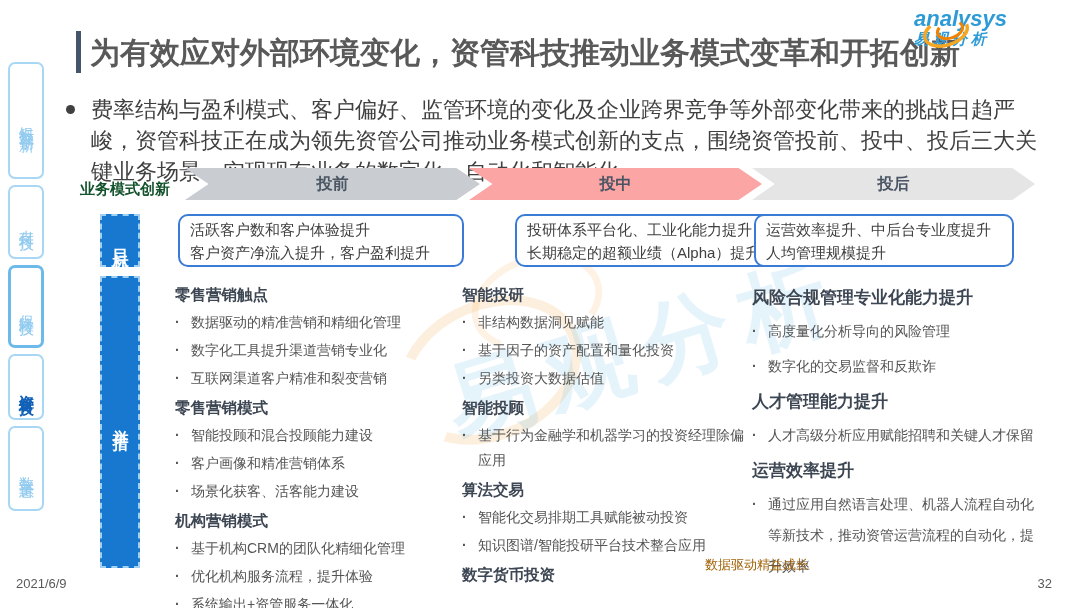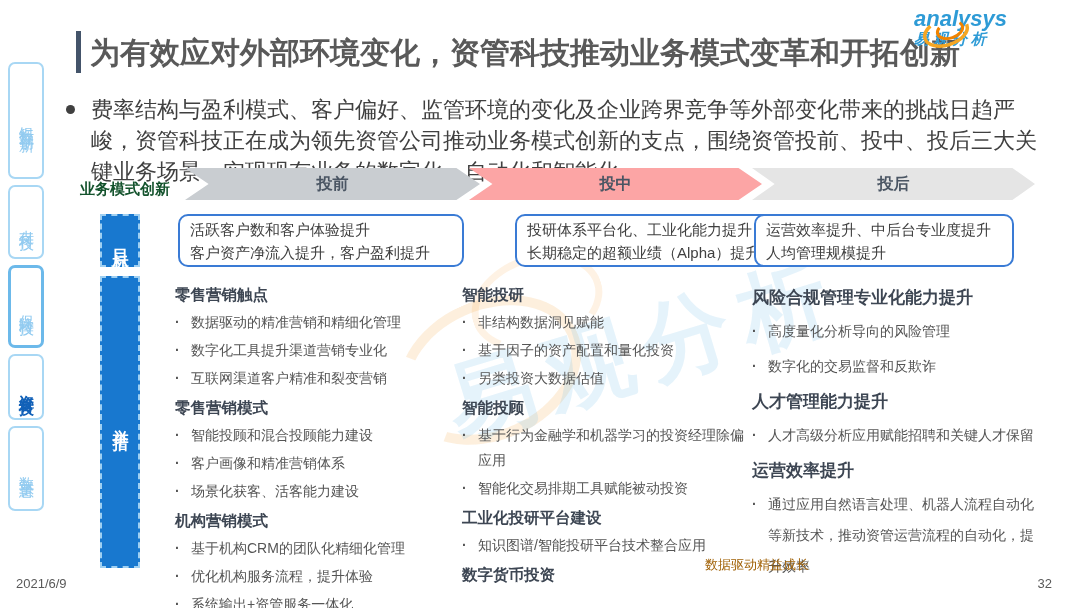--- a/index.html
+++ b/index.html
@@ -193,25 +193,25 @@
         </div>
         <div class="m-item">
           <span class="m-dot">·</span>
           <span>另类投资大数据估值</span>
         </div>
         <div class="m-head">智能投顾</div>
         <div class="m-item">
           <span class="m-dot">·</span>
           <span>基于行为金融学和机器学习的投资经理除偏应用</span>
         </div>
+        <div class="m-head">算法交易</div>
         <div class="m-item">
           <span class="m-dot">·</span>
           <span>智能化交易排期工具赋能被动投资</span>
         </div>
-        <div class="m-head">工业化投研平台建设</div>
         <div class="m-item">
           <span class="m-dot">·</span>
           <span>知识图谱/智能投研平台技术整合应用</span>
         </div>
         <div class="m-head">数字货币投资</div>
       </div>
       <div class="mcol mcol-2">
         <div class="m-head">风险合规管理专业化能力提升</div>
         <div class="m-item">
           <span class="m-dot">·</span>

